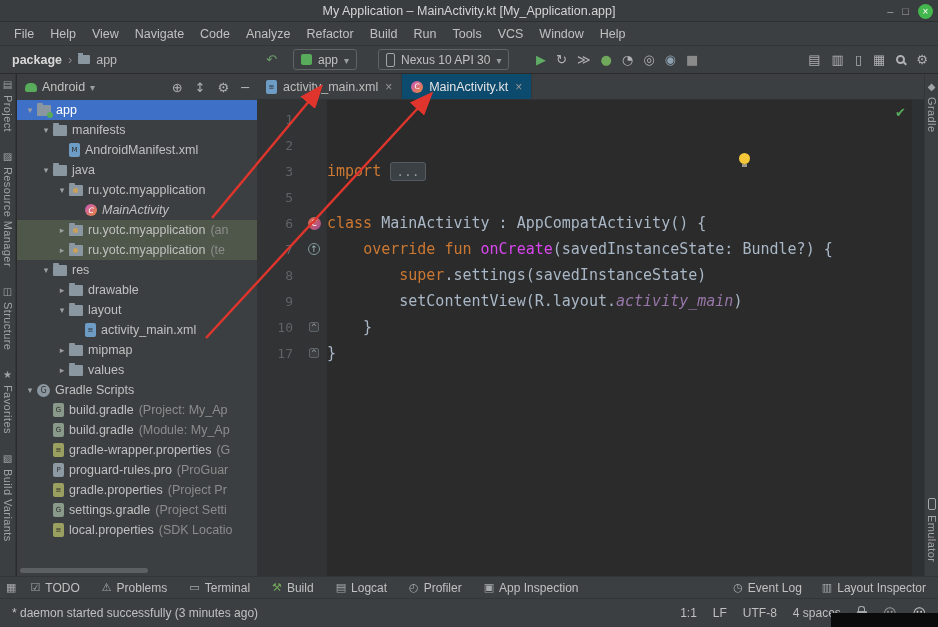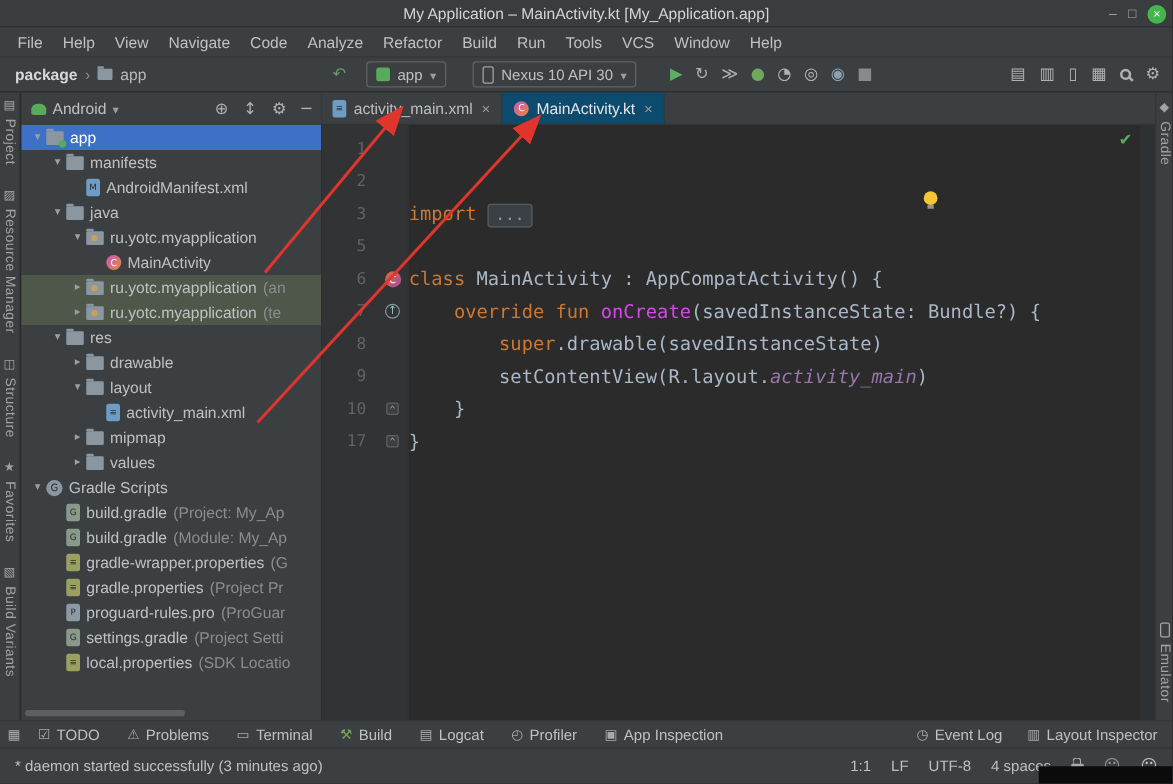--- a/index.html
+++ b/index.html
@@ -251,21 +251,21 @@
       <div class="tree-row" style="padding-left: 22px;">
         <span class="tree-arrow">▾</span>
         <span class="ticon ti-folder"></span>
         <span class="tree-label">java</span>
       </div>
       <div class="tree-row" style="padding-left: 38px;">
         <span class="tree-arrow">▾</span>
         <span class="ticon ti-package"></span>
         <span class="tree-label">ru.yotc.myapplication</span>
       </div>
-      <div class="tree-row" style="padding-left: 54px;">
+      <div class="tree-row" style="padding-left: 54px; font-style: italic;">
         <span class="tree-arrow"></span>
         <span class="ticon ti-kotlin"></span>
         <span class="tree-label">MainActivity</span>
       </div>
       <div class="tree-row mut" style="padding-left: 38px;">
         <span class="tree-arrow">▸</span>
         <span class="ticon ti-package"></span>
         <span class="tree-label">ru.yotc.myapplication</span>
         <span class="tree-ann">(an</span>
       </div>
@@ -323,29 +323,29 @@
         <span class="tree-ann">(Module: My_Ap</span>
       </div>
       <div class="tree-row" style="padding-left: 22px;">
         <span class="tree-arrow"></span>
         <span class="ticon ti-props"></span>
         <span class="tree-label">gradle-wrapper.properties</span>
         <span class="tree-ann">(G</span>
       </div>
       <div class="tree-row" style="padding-left: 22px;">
         <span class="tree-arrow"></span>
+        <span class="ticon ti-pro"></span>
+        <span class="tree-label">proguard-rules.pro</span>
+        <span class="tree-ann">(ProGuar</span>
+      </div>
+      <div class="tree-row" style="padding-left: 22px;">
+        <span class="tree-arrow"></span>
         <span class="ticon ti-props"></span>
         <span class="tree-label">gradle.properties</span>
         <span class="tree-ann">(Project Pr</span>
-      </div>
-      <div class="tree-row" style="padding-left: 22px;">
-        <span class="tree-arrow"></span>
-        <span class="ticon ti-pro"></span>
-        <span class="tree-label">proguard-rules.pro</span>
-        <span class="tree-ann">(ProGuar</span>
       </div>
       <div class="tree-row" style="padding-left: 22px;">
         <span class="tree-arrow"></span>
         <span class="ticon ti-gradlefile"></span>
         <span class="tree-label">settings.gradle</span>
         <span class="tree-ann">(Project Setti</span>
       </div>
       <div class="tree-row" style="padding-left: 22px;">
         <span class="tree-arrow"></span>
         <span class="ticon ti-props"></span>
@@ -403,21 +403,21 @@
         <div class="code-row">
           <span class="ln">7</span>
           <span class="gut">
             <span class="g-over">↑</span>
           </span>
           <span class="code-text"><span class="tk-pl">    </span><span class="tk-kw">override fun </span><span class="tk-fn">onCreate</span><span class="tk-pl">(savedInstanceState: Bundle?) {</span></span>
         </div>
         <div class="code-row">
           <span class="ln">8</span>
           <span class="gut"></span>
-          <span class="code-text"><span class="tk-pl">        </span><span class="tk-kw">super</span><span class="tk-pl">.drawable(savedInstanceState)</span></span>
+          <span class="code-text"><span class="tk-pl">        </span><span class="tk-kw">super</span><span class="tk-pl">.settings(savedInstanceState)</span></span>
         </div>
         <div class="code-row">
           <span class="ln">9</span>
           <span class="gut"></span>
           <span class="code-text"><span class="tk-pl">        setContentView(R.layout.</span><span class="tk-field">activity_main</span><span class="tk-pl">)</span></span>
         </div>
         <div class="code-row">
           <span class="ln">10</span>
           <span class="gut">
             <span class="fold-mark">^</span>

